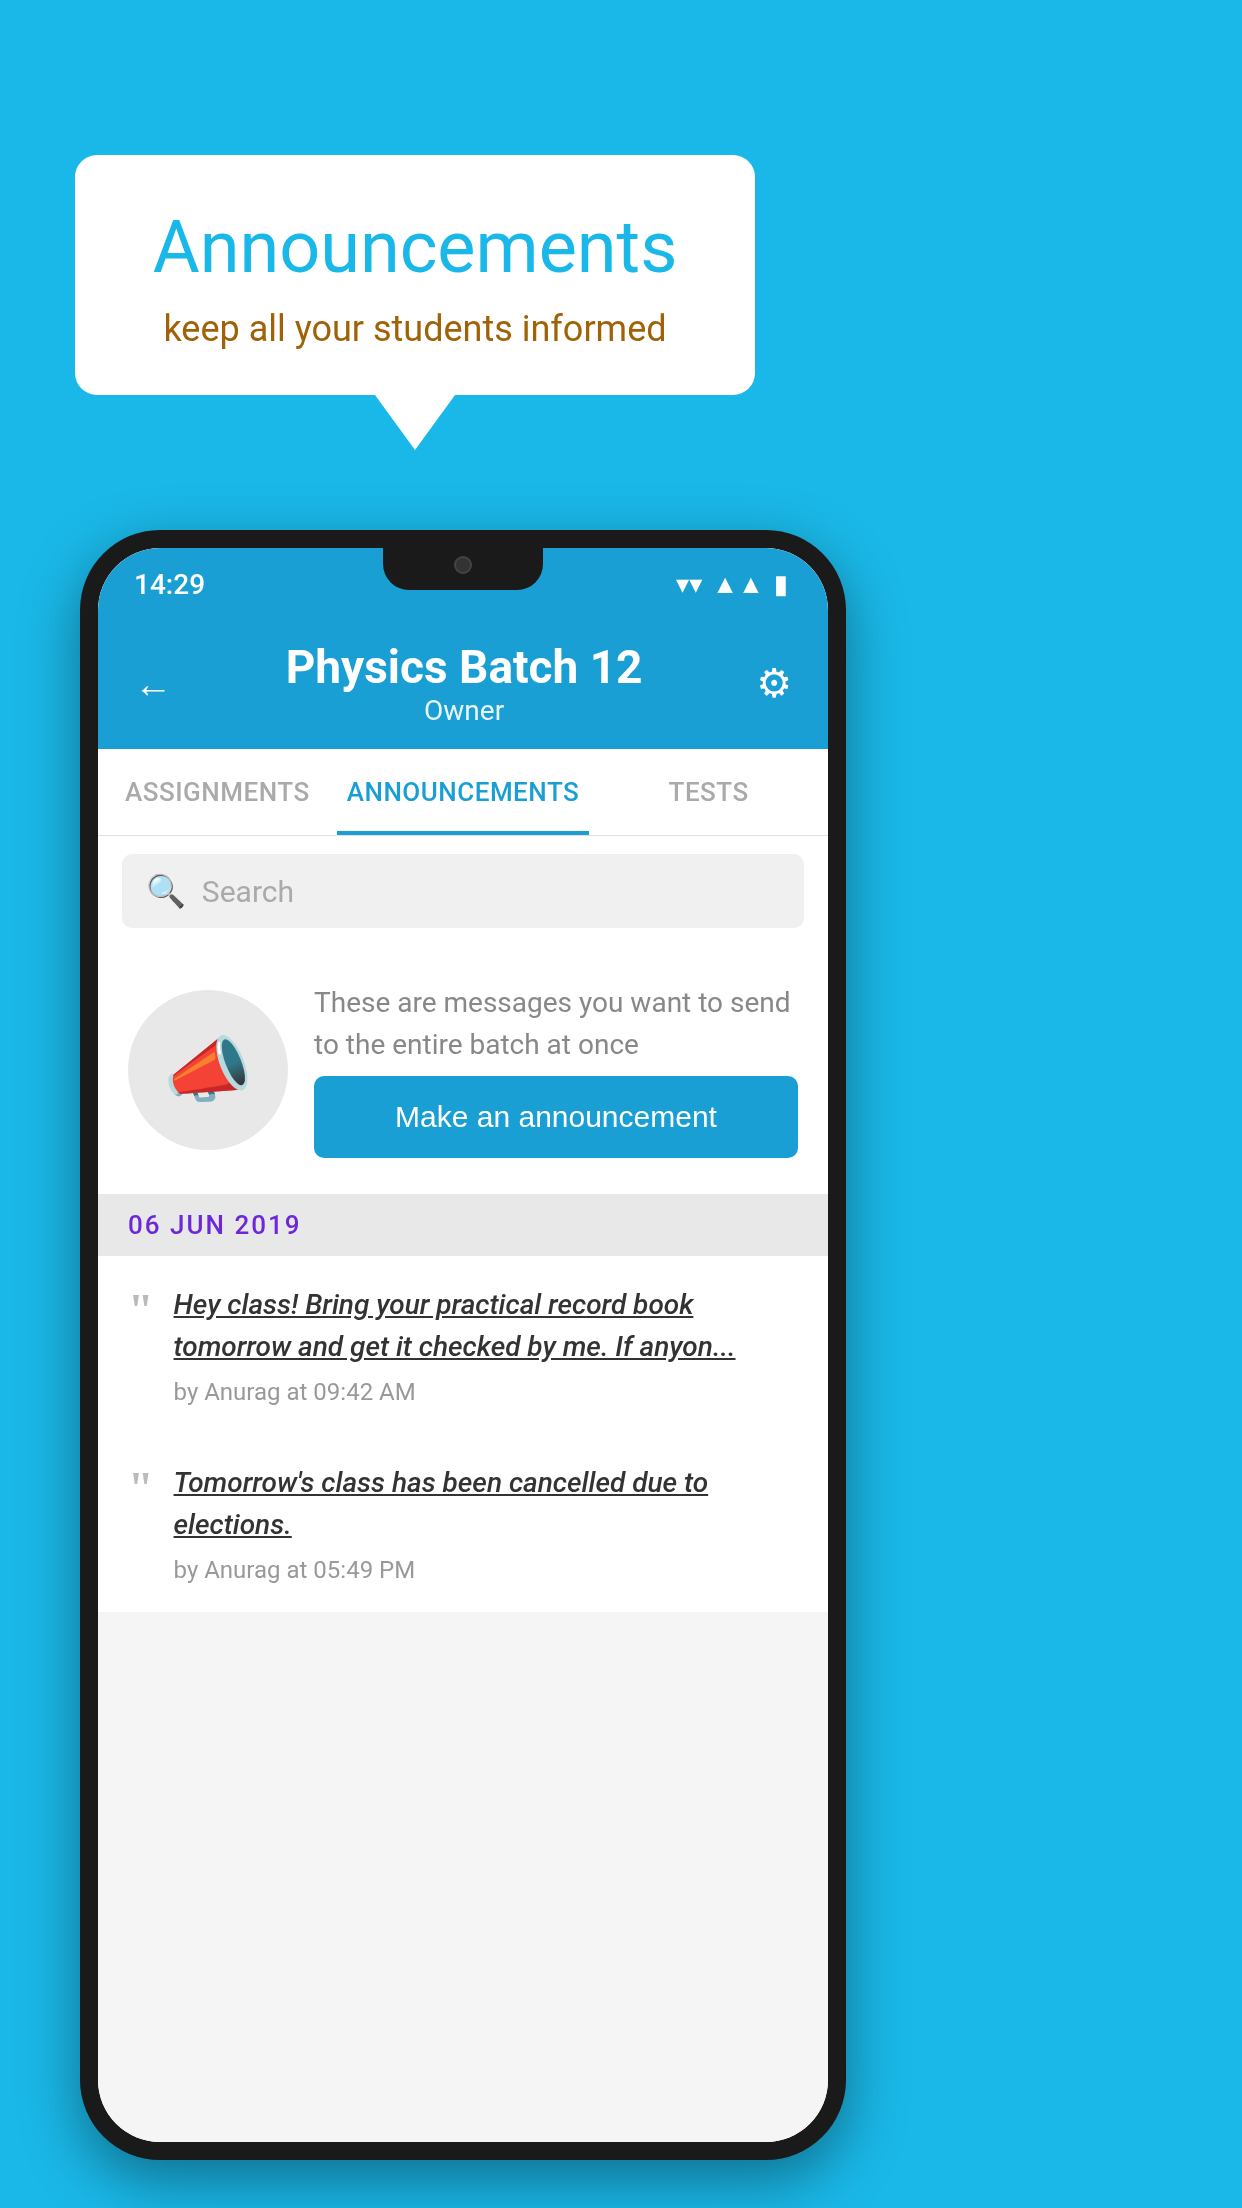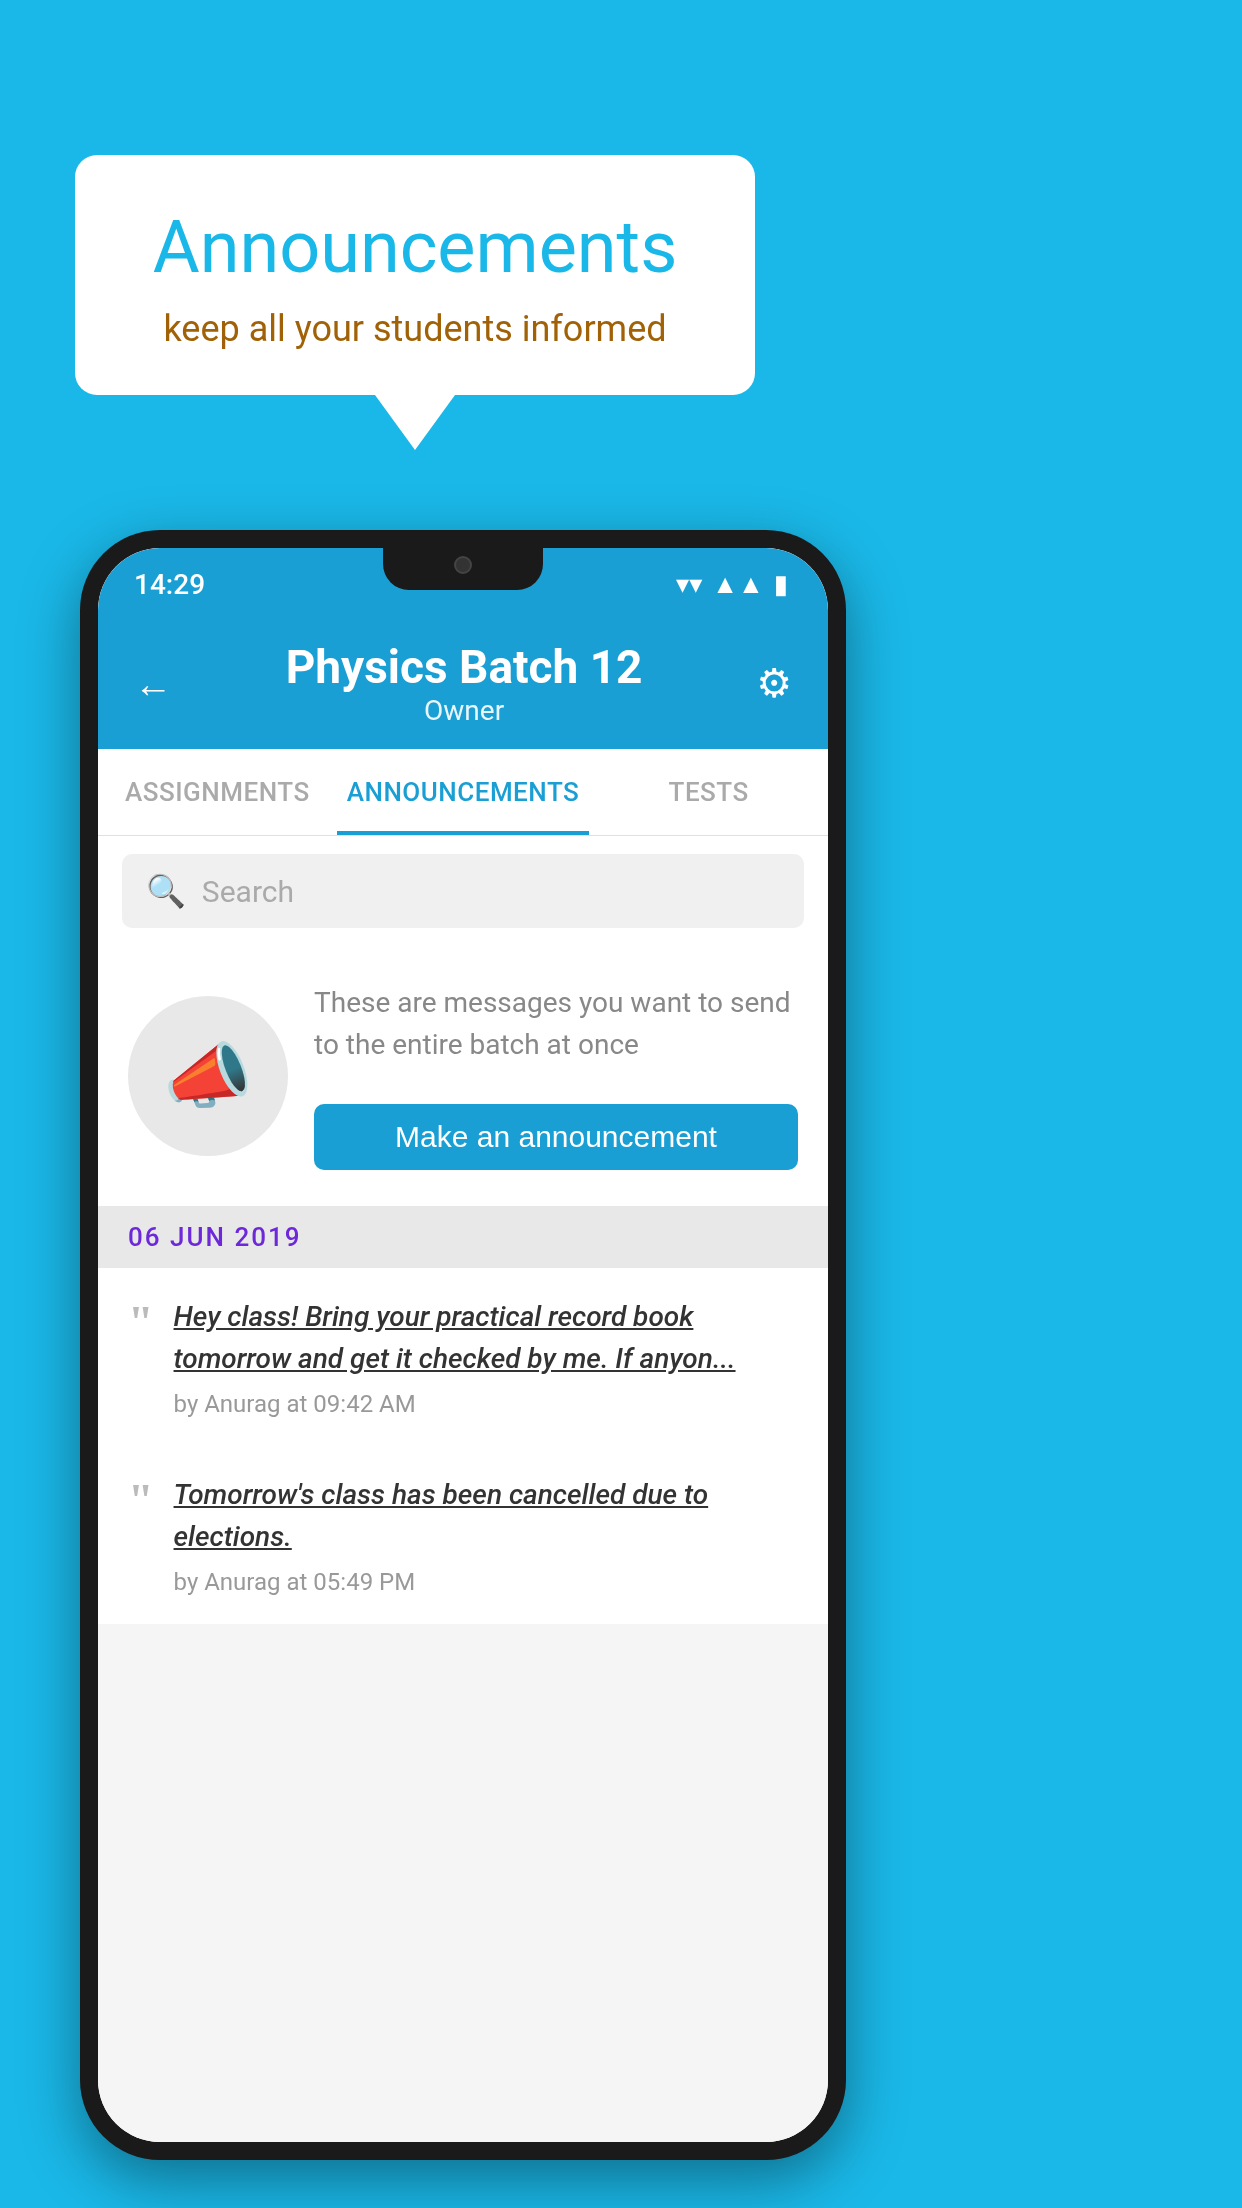--- a/index.html
+++ b/index.html
@@ -269,29 +269,29 @@
     }
 
     .announcement-right {
       flex: 1;
     }
 
     .announcement-desc {
       color: #888;
       font-size: 28px;
       line-height: 1.5;
-      margin-bottom: 38px;
+      margin-bottom: 10px;
     }
 
     .make-announcement-btn {
       background: #1a9fd4;
       color: white;
       border: none;
       border-radius: 10px;
-      padding: 16px 36px;
+      padding: 24px 36px;
       font-size: 30px;
       font-weight: 500;
       cursor: pointer;
       width: 100%;
     }
 
     
     .date-separator {
       background: #e8e8e8;
       padding: 16px 30px;

